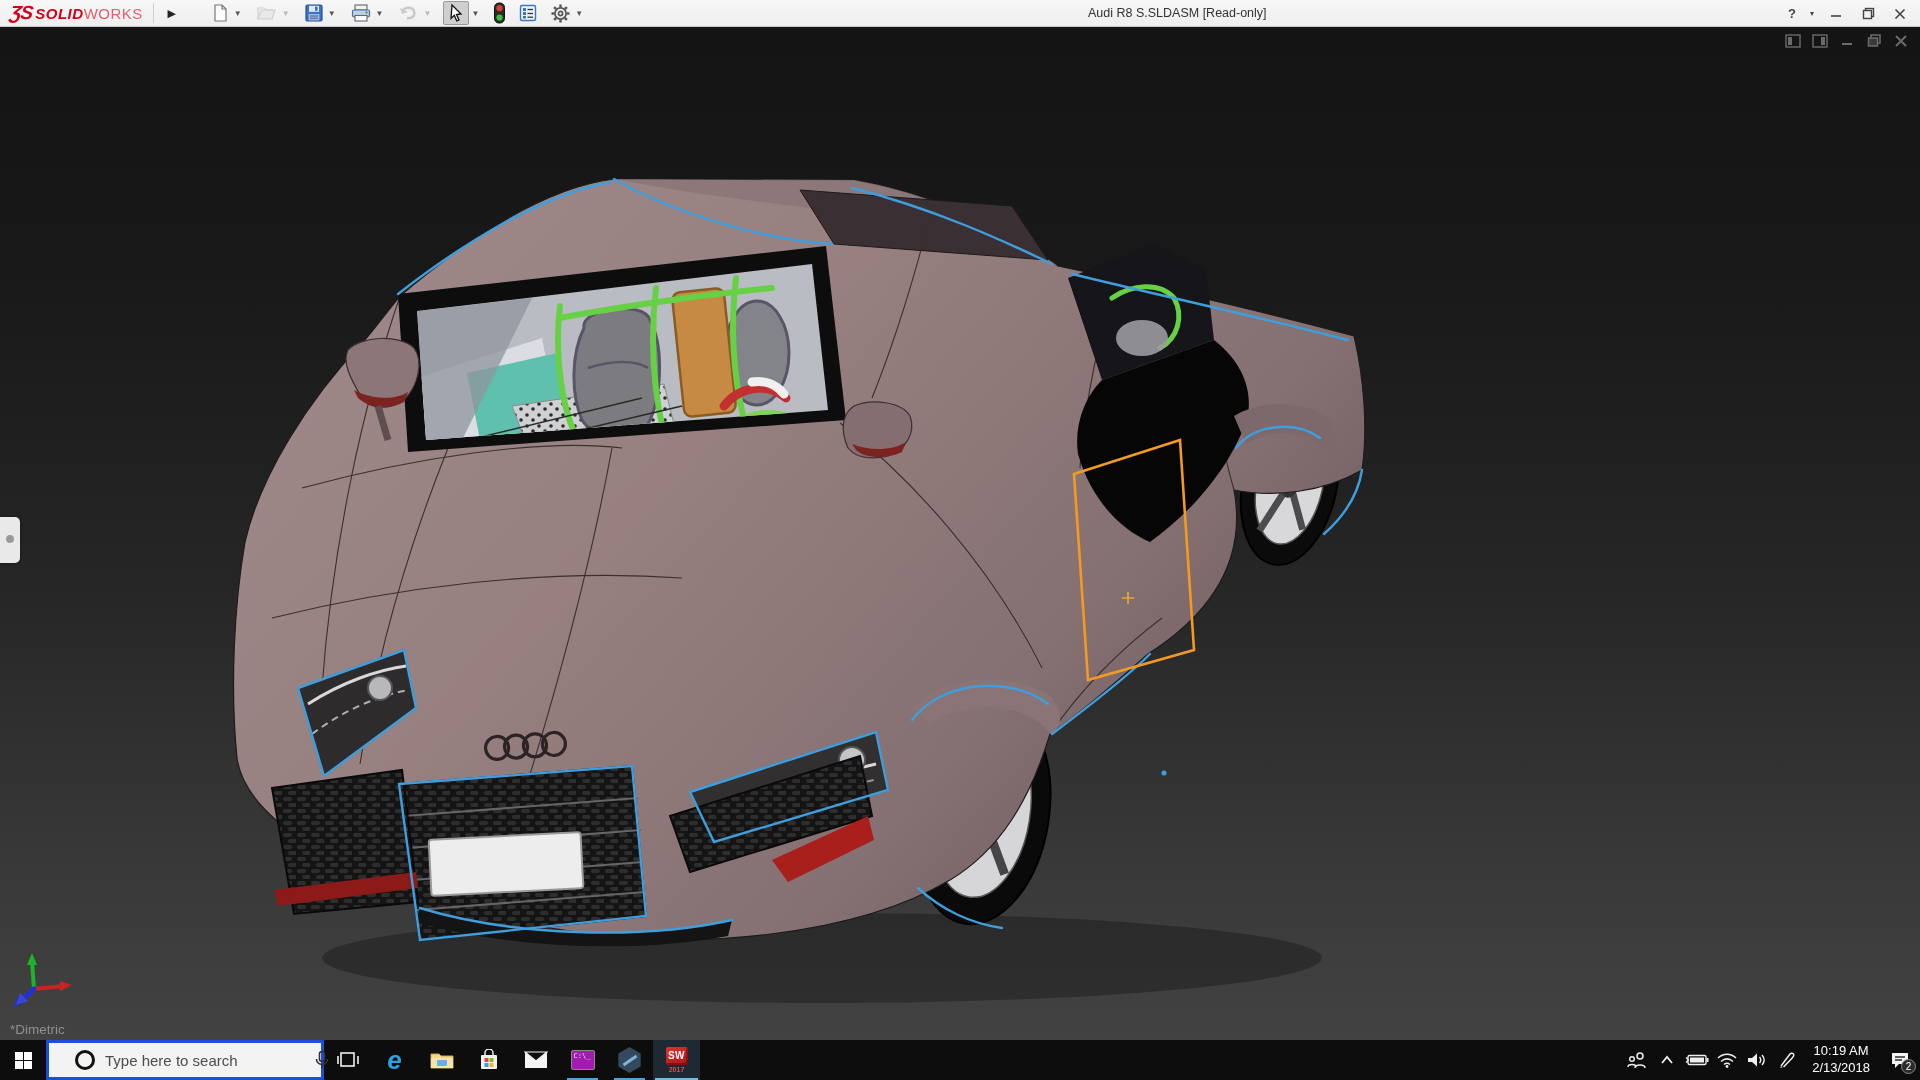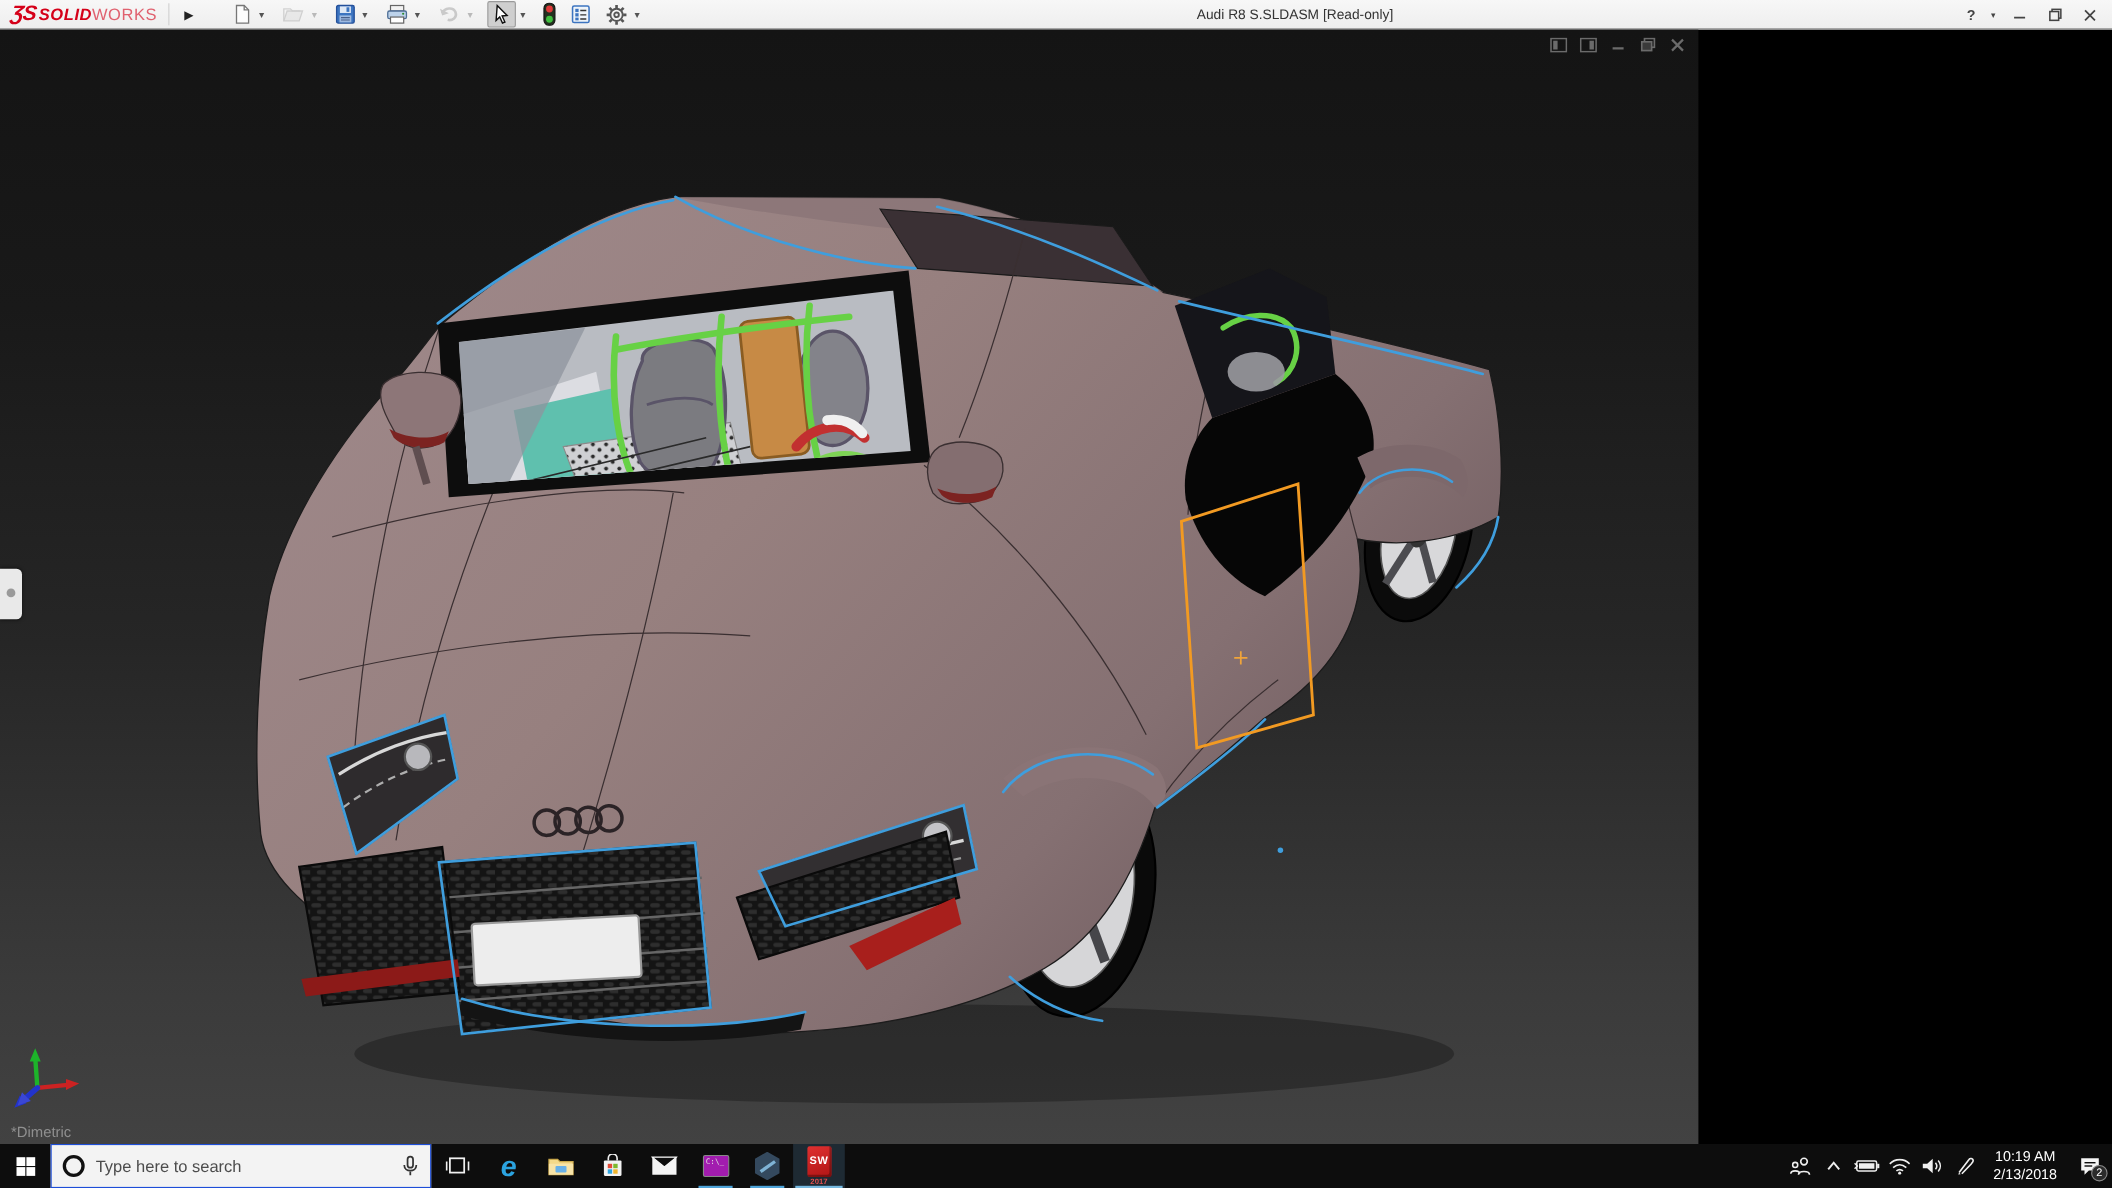--- a/index.html
+++ b/index.html
@@ -29,56 +29,56 @@
   .tb-group { display:flex; align-items:center; margin-right:8px; }
   .win-title { position:absolute; left:1088px; top:0; height:37px; line-height:27px;
                font-size:12.5px; color:#333; white-space:nowrap; }
   .title-ctrls { position:absolute; right:6px; top:0; height:27px; display:flex; align-items:center; gap:4px; }
   .title-ctrls .tc { width:28px; height:22px; display:flex; align-items:center; justify-content:center;
                      color:#444; font-size:13px; cursor:pointer; }
   .tc.help { font-weight:bold; width:20px; }
   .tc.caret { width:12px; font-size:8px; }
 
   
-  .viewport { position:absolute; left:0; top:27px; width:1544px; height:1013px;
+  .viewport { position:absolute; left:0; top:27px; width:1920px; height:1013px;
               background:linear-gradient(180deg,#141414 0%,#191919 25%,#262626 55%,#3a3a3a 85%,#424242 100%); }
   .doc-ctrls { position:absolute; right:10px; top:6px; display:flex; gap:9px; }
   .doc-ctrls .dc { width:18px; height:16px; display:flex; align-items:center; justify-content:center;
                    color:#6b6b6b; cursor:pointer; }
   .doc-ctrls svg { display:block; }
   .panel-tab { position:absolute; left:0; top:490px; width:20px; height:46px; background:#e9e9e9;
                border-radius:0 5px 5px 0; box-shadow:0 0 3px rgba(0,0,0,.6); cursor:pointer; }
   .panel-tab::after { content:""; position:absolute; left:6px; top:18px; width:8px; height:8px;
                       border-radius:50%; background:#9a9a9a; }
   .orientation { position:absolute; left:10px; top:995px; font-size:13.5px; color:#8f8f8f; }
   .triad { position:absolute; left:6px; top:922px; }
   .model { position:absolute; left:212px; top:121px; cursor:crosshair; }
 
   
   .taskbar { position:absolute; left:0; bottom:0; width:1920px; height:40px; background:#0d0d0d;
              display:flex; align-items:stretch; }
   .start { width:46px; display:flex; align-items:center; justify-content:center; cursor:pointer; }
   .win-logo { display:grid; grid-template-columns:8px 8px; grid-template-rows:8px 8px; gap:1px; }
   .win-logo span { background:#fefefe; }
-  .searchbox { width:346px; background:#f3f3f3; border:1px solid #1d4ed8; display:flex; align-items:center;
-               margin:0; padding:0 10px; gap:10px; }
+  .searchbox { width:278px; background:#f3f3f3; border:3px solid #1d4ed8; display:flex; align-items:center;
+               margin:0; padding:0 26px; gap:10px; }
   .cortana-ring { width:20px; height:20px; border:3px solid #111; border-radius:50%; flex:none; }
   .searchbox input { flex:1; border:none; outline:none; background:transparent; font-size:15px;
                      color:#333; font-family:"Liberation Sans", sans-serif; }
   .searchbox input::placeholder { color:#4c4c4c; opacity:1; }
   .mic { flex:none; }
   .tb-icons { display:flex; align-items:stretch; }
   .task-ico { width:47px; display:flex; align-items:center; justify-content:center; position:relative; cursor:pointer; }
   .task-ico .underline { position:absolute; bottom:0; left:8px; right:8px; height:2px;
                          background:var(--taskbar-underline); }
   .task-ico.active-app { background:#1e2a33; }
   .task-ico.active-app .underline { left:2px; right:2px; background:#76b9e0; }
   .edge-e { font-size:26px; font-weight:bold; color:#2ba3e0; font-style:italic; line-height:1; }
   .sw-ico { display:flex; flex-direction:column; align-items:center; line-height:1; }
-  .sw-cube { width:22px; height:28px; background:linear-gradient(160deg,#e03030,#b01515);
+  .sw-cube { width:22px; height:18px; background:linear-gradient(160deg,#e03030,#b01515);
              border-radius:2px; display:flex; align-items:center; justify-content:center;
              box-shadow:inset -2px -2px 0 rgba(0,0,0,.3); }
   .sw-cube span { font-size:10px; font-weight:bold; color:#fff; letter-spacing:.5px; }
   .sw-year { font-size:7px; font-weight:bold; color:#e05050; margin-top:1px; }
   .cmd-ico { width:24px; height:20px; background:#a21caf; border:1px solid #888; border-radius:2px;
              color:#ddd; font-size:7px; font-family:"DejaVu Sans Mono", monospace; padding:1px 2px; }
   .hex { width:26px; height:26px; background:#34495e; clip-path:polygon(50% 0,93% 25%,93% 75%,50% 100%,7% 75%,7% 25%);
          display:flex; align-items:center; justify-content:center; }
   .hex i { display:block; width:16px; height:3px; background:#7fb3d5; transform:rotate(-35deg); }
   .tray { margin-left:auto; display:flex; align-items:center; }

